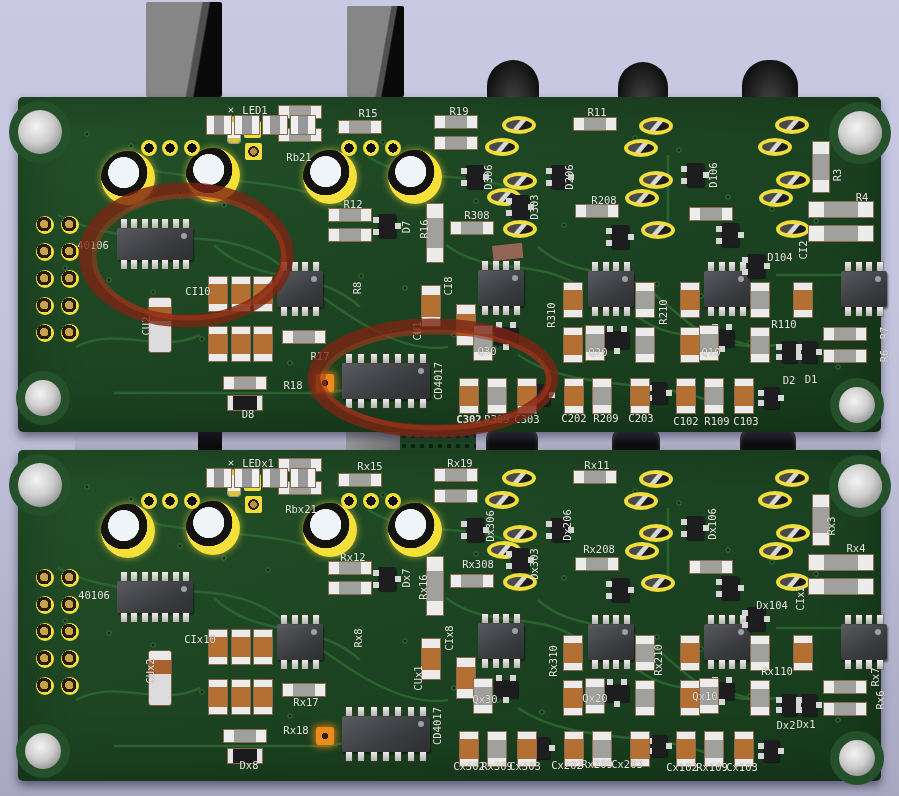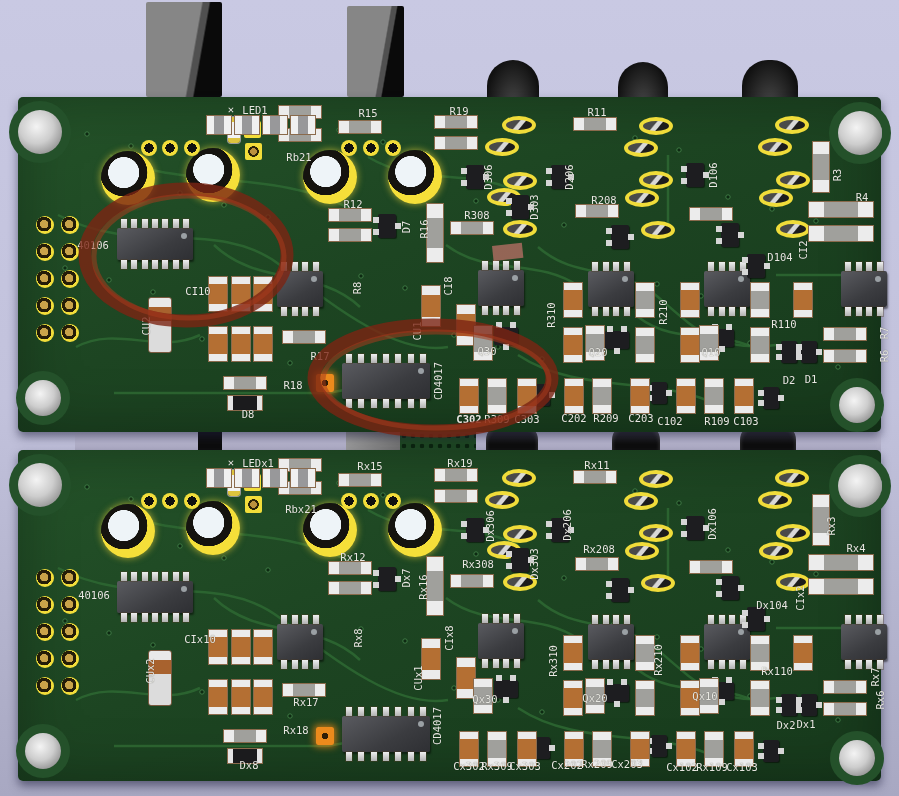--- a/index.html
+++ b/index.html
@@ -415,21 +415,21 @@
       <span class="lbl" style="left: 275px; top: 288px;">R18</span>
       <span class="lbl v" style="left: 420px; top: 284px;">CD4017</span>
       <span class="lbl" style="left: 230px; top: 317px;">D8</span>
       <span class="lbl" style="left: 75px; top: 148px;">40106</span>
       <span class="lbl" style="left: 451px; top: 322px; font-weight: bold;">C302</span>
       <span class="lbl" style="left: 479px; top: 322px;">R309</span>
       <span class="lbl" style="left: 509px; top: 322px;">C303</span>
       <span class="lbl" style="left: 556px; top: 321px;">C202</span>
       <span class="lbl" style="left: 588px; top: 321px;">R209</span>
       <span class="lbl" style="left: 623px; top: 321px;">C203</span>
-      <span class="lbl" style="left: 652px; top: 324px;">C102</span>
+      <span class="lbl" style="left: 668px; top: 324px;">C102</span>
       <span class="lbl" style="left: 699px; top: 324px;">R109</span>
       <span class="lbl" style="left: 728px; top: 324px;">C103</span>
     </div>
     <div class="board" style="left: 18px; top: 450px; width: 863px; height: 331px;">
       <svg width="863" height="331" class="tracesvg">
         <path d="M40 118 C120 160 200 120 262 168 S380 258 430 250" fill="none" stroke="#2e6833" stroke-width="2.5" opacity="0.85"></path>
         <path d="M92 58 C152 92 262 72 332 112" fill="none" stroke="#2e6833" stroke-width="2.5" opacity="0.85"></path>
         <path d="M520 150 C560 185 600 165 640 200 S700 255 758 248" fill="none" stroke="#2e6833" stroke-width="2.5" opacity="0.85"></path>
         <path d="M96 296 H300 C340 296 360 276 402 276" fill="none" stroke="#2e6833" stroke-width="2.5" opacity="0.85"></path>
         <path d="M500 258 C560 298 640 278 700 308" fill="none" stroke="#2e6833" stroke-width="2.5" opacity="0.85"></path>

